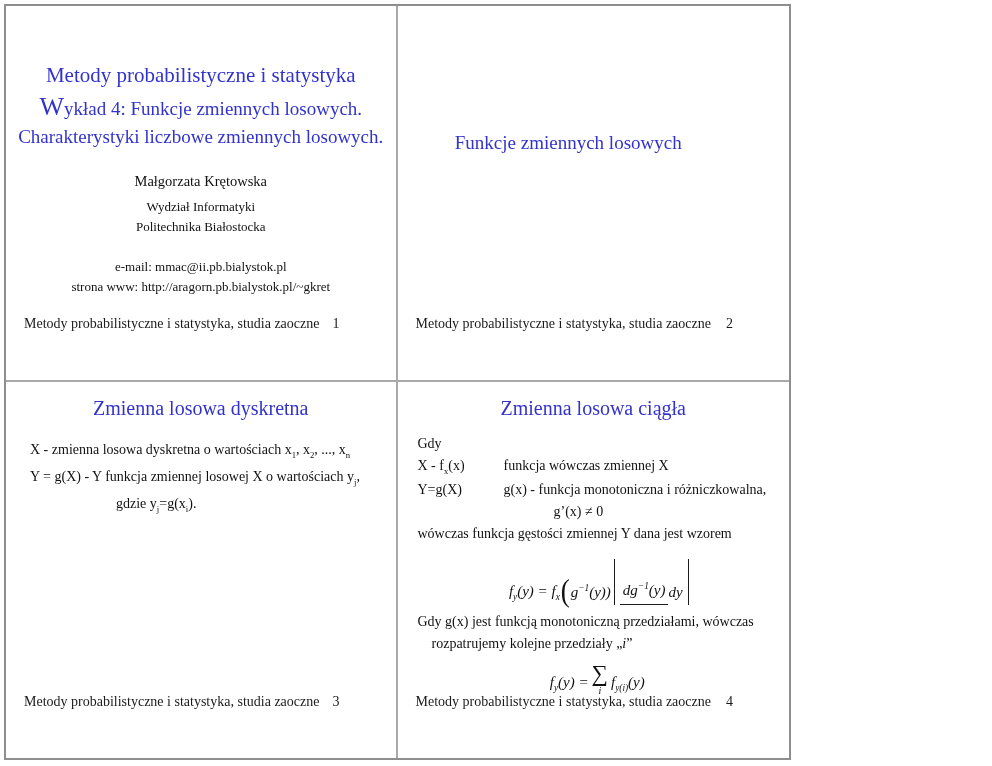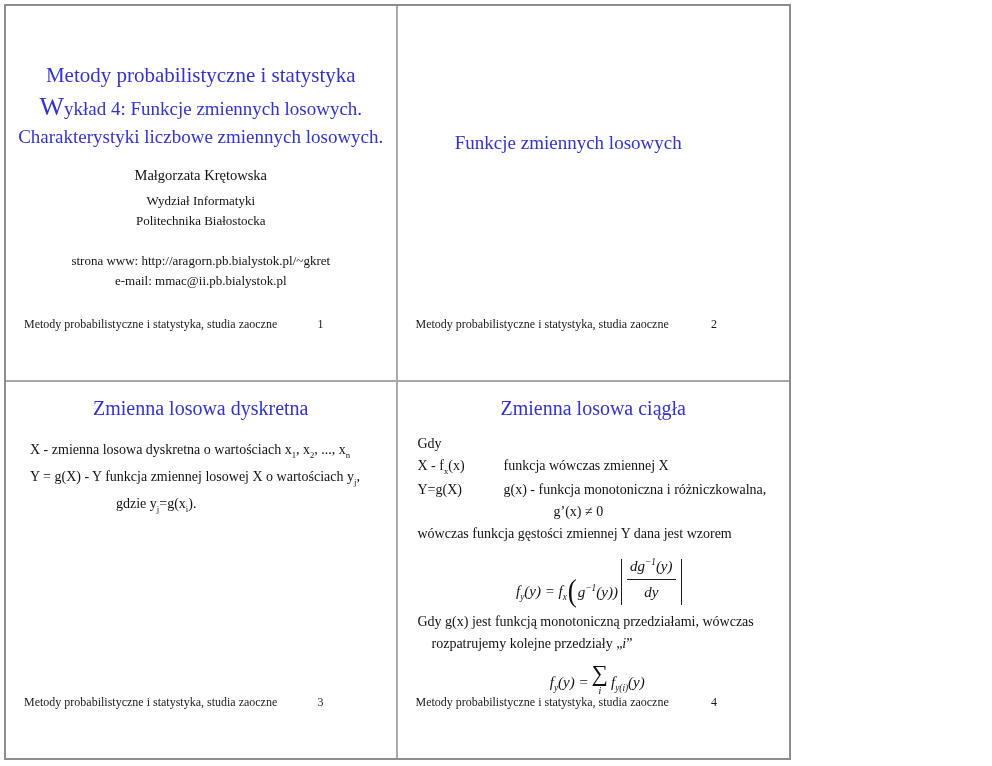--- a/index.html
+++ b/index.html
@@ -13,21 +13,21 @@
   .q-tr { border-bottom:2px solid #a9a9a9; }
   .q-bl { border-right:2px solid #a9a9a9; }
 
   .blue { color:var(--accent,#3333cc); }
 
   
   .s1-title { margin-top:56px; text-align:center; line-height:1.32; }
   .s1-t1 { font-size:21px; }
   .s1-t2 { font-size:19px; }
   .firstbig::first-letter { font-size:26px; }
-  .author-block { margin-top:18px; text-align:center; }
+  .author-block { margin-top:24px; text-align:center; }
   .author-name { font-size:14.5px; margin-bottom:7px; }
   .author-sub { font-size:13px; line-height:1.5; }
   .contact-block { margin-top:21px; text-align:center; font-size:13px; line-height:1.5; }
 
   
   .s2-title { margin-top:126px; text-align:center; padding-right:50px; font-size:19px; }
 
   
   .big-title { margin-top:15px; text-align:center; font-size:20px; }
 
@@ -47,52 +47,52 @@
   
   .formula { display:flex; align-items:flex-end; justify-content:center;
              font-style:italic; font-size:15px; }
   .formula sub, .s3-body sub, .def-term sub { font-size:0.62em; }
   .formula sup { font-size:0.62em; }
   .f1 { margin:8px 0 6px 6px; min-height:52px; }
   .f2 { margin:1px 0 0 0; min-height:40px; }
   .paren { font-size:27px; font-weight:400; font-style:normal; line-height:1;
            transform:scaleY(1.15); margin:0 1px; }
   .abs-bar { width:1px; background:#1c1c1c; height:46px; margin:0 3px; }
-  .frac { display:inline-flex; flex-direction:column; align-items:center; padding:0 2px; }
+  .frac { display:inline-flex; flex-direction:row; align-items:center; padding:0 2px; }
   .frac-num { padding:0 3px 1px 3px; border-bottom:1px solid #1c1c1c; }
   .frac-den { padding-top:1px; }
   .sigma-block { display:inline-flex; flex-direction:column; align-items:center;
                  margin:0 3px; line-height:1; }
   .sigma { font-size:23px; font-style:normal; }
   .sigma-index { font-size:10px; margin-top:1px; }
 
   
-  .slide-footer { position:absolute; left:18px; right:72px; bottom:48px;
+  .slide-footer { position:absolute; left:18px; right:56px; bottom:48px;
                   display:flex; justify-content:space-between; align-items:flex-end;
-                  font-size:12px; color:#1a1a1a; }
+                  font-size:14px; color:#1a1a1a; }
 </style>
 </head>
 <body>
 
 <div class="sheet">
 
   <section class="slide q-tl">
     <div class="s1-title blue">
       <div class="s1-t1">Metody probabilistyczne i statystyka</div>
       <div class="s1-t2 firstbig">Wykład 4: Funkcje zmiennych losowych.</div>
       <div class="s1-t2">Charakterystyki liczbowe zmiennych losowych.</div>
     </div>
     <div class="author-block">
       <div class="author-name">Małgorzata Krętowska</div>
       <div class="author-sub">Wydział Informatyki</div>
       <div class="author-sub">Politechnika Białostocka</div>
     </div>
     <div class="contact-block">
+      <div>e-mail: mmac@ii.pb.bialystok.pl</div>
       <div>strona www: http://aragorn.pb.bialystok.pl/~gkret</div>
-      <div>e-mail: mmac@ii.pb.bialystok.pl</div>
     </div>
     <div class="slide-footer">
       <span>Metody probabilistyczne i statystyka, studia zaoczne</span>
       <span>1</span>
     </div>
   </section>
 
   <section class="slide q-tr">
     <div class="s2-title blue">Funkcje zmiennych losowych</div>
     <div class="slide-footer">

